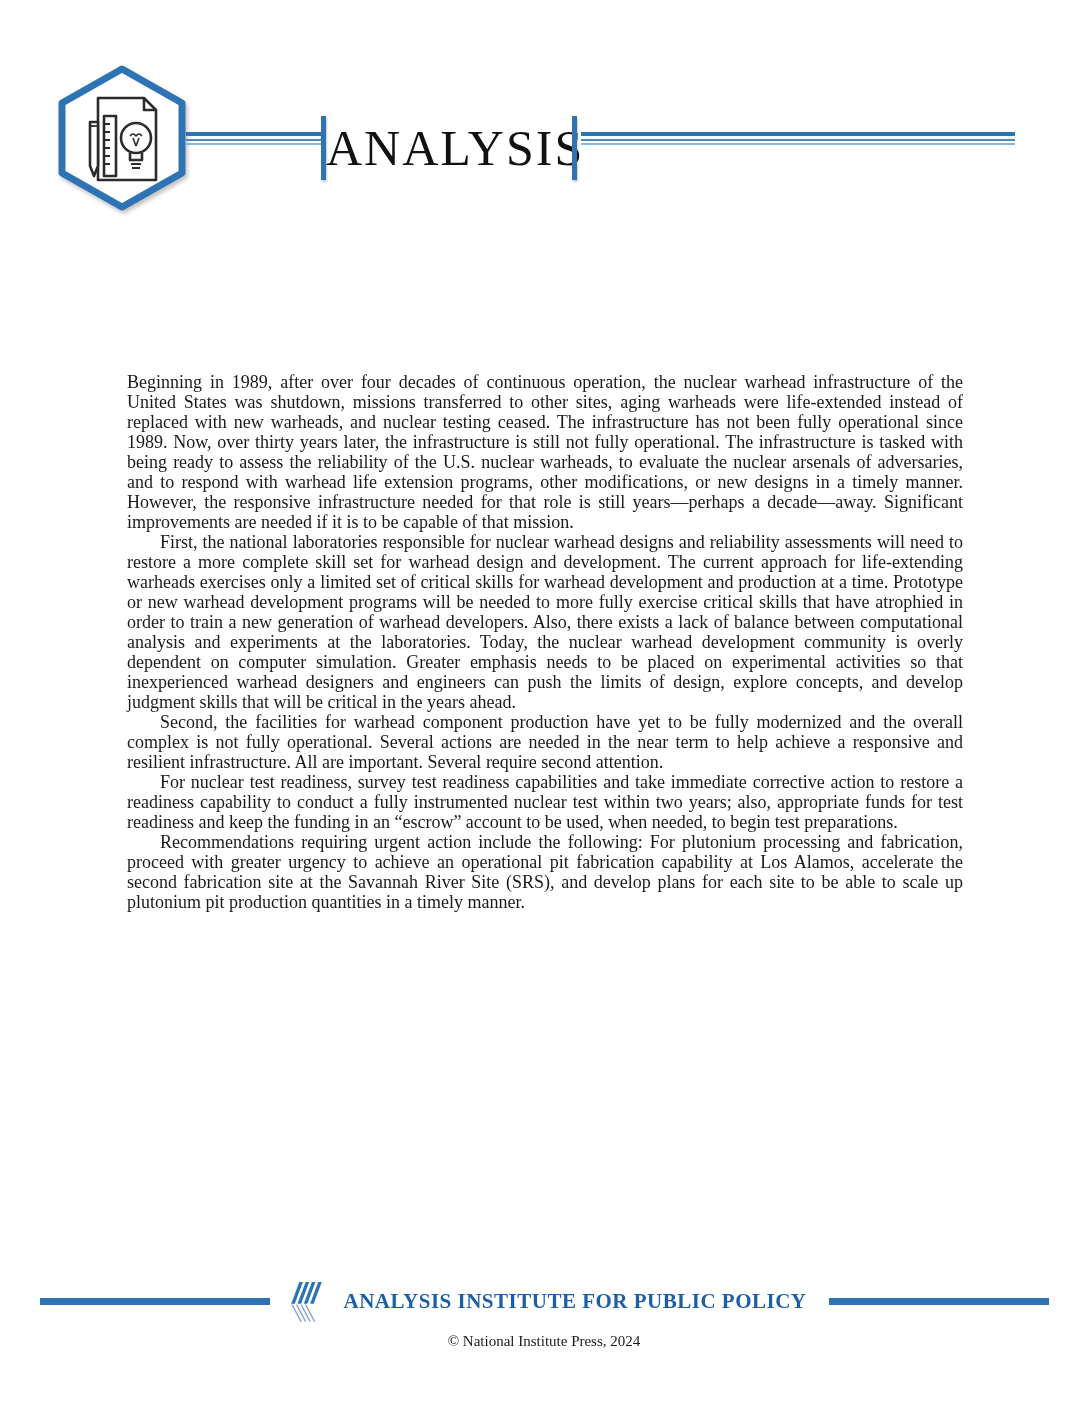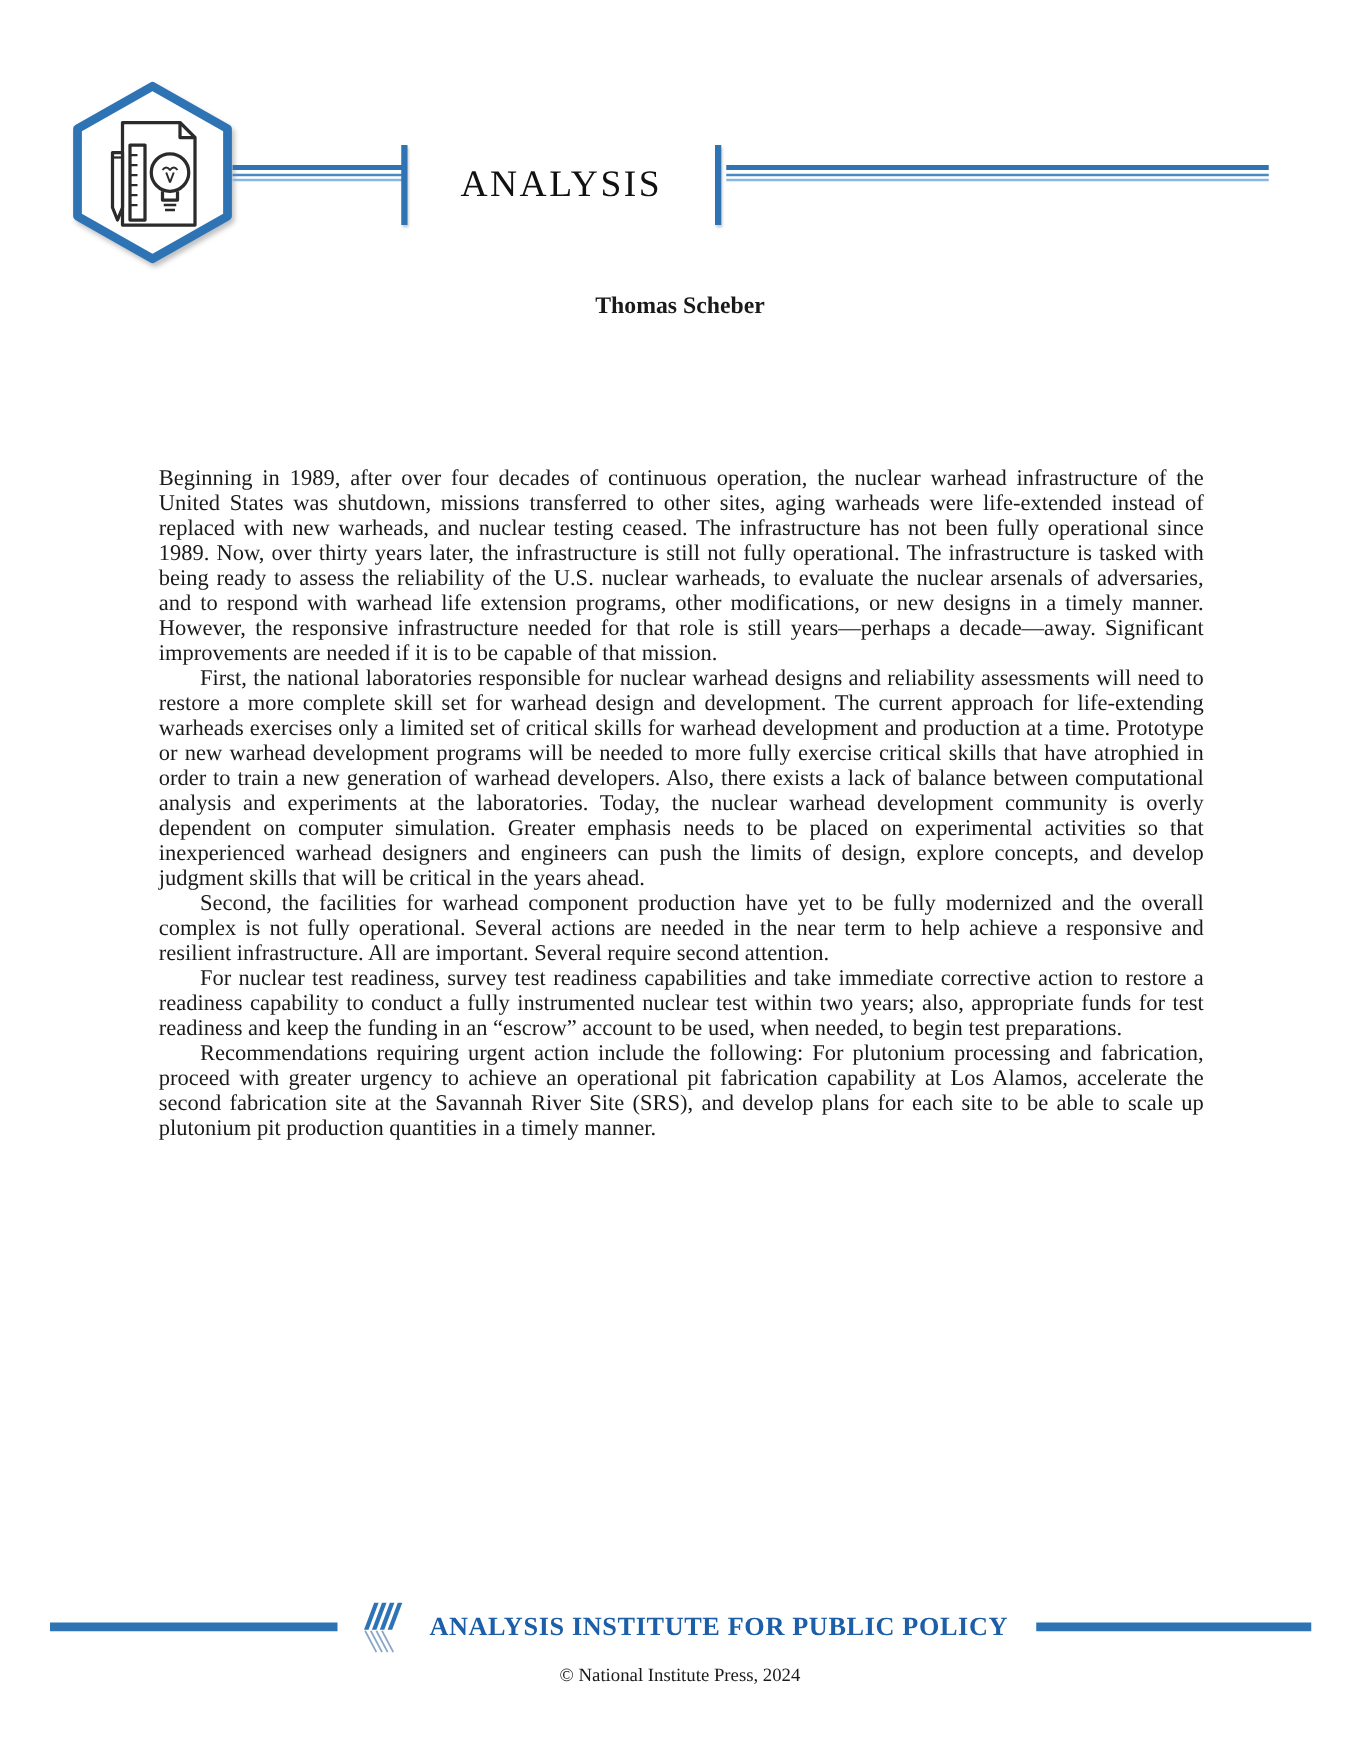--- a/index.html
+++ b/index.html
@@ -24,21 +24,21 @@
   .triple-rule .r3 { height: 2px; background: #8ab7e0; margin-top: 2px; }
   .rule-left  { left: 186px; top: 132px; width: 136px; }
   .rule-right { left: 581px; top: 132px; width: 434px; }
   .vbar { position: absolute; top: 116px; width: 5px; height: 64px; background: #2E74B5;
           box-shadow: 1px 2px 2px rgba(0,0,0,0.2); }
   .vbar-left  { left: 321px; }
   .vbar-right { left: 572px; }
   .masthead-title {
     position: absolute; left: 326px; top: 116px; width: 246px; height: 64px;
     line-height: 64px; text-align: center;
-    font-size: 30px; letter-spacing: 2px; color: #111;
+    font-size: 50px; letter-spacing: 2px; color: #111;
   }
 
   
   .doc-title {
     margin: 8px 0 0 0; text-align: center;
     font-variant: small-caps; font-weight: bold;
     font-size: 26px; letter-spacing: 0.5px;
   }
   .doc-author {
     margin: 22px 0 0 0; text-align: center;
@@ -107,21 +107,20 @@
     <div class="masthead-title">ANALYSIS</div>
     <div class="vbar vbar-right"></div>
     <div class="triple-rule rule-right">
       <div class="r1"></div>
         <div class="r2"></div>
         <div class="r3"></div>
     </div>
   </header>
 
   <main style="position:absolute; top:212px; left:0; width:100%;">
-    <div class="doc-author">Thomas Scheber</div>
   </main>
 
   <section class="body-text">
     <p>Beginning in 1989, after over four decades of continuous operation, the nuclear warhead infrastructure of the United States was shutdown, missions transferred to other sites, aging warheads were life-extended instead of replaced with new warheads, and nuclear testing ceased.  The infrastructure has not been fully operational since 1989.  Now, over thirty years later, the infrastructure is still not fully operational.  The infrastructure is tasked with being ready to assess the reliability of the U.S. nuclear warheads, to evaluate the nuclear arsenals of adversaries, and to respond with warhead life extension programs, other modifications, or new designs in a timely manner.  However, the responsive infrastructure needed for that role is still years—perhaps a decade—away.  Significant improvements are needed if it is to be capable of that mission.</p>
     <p>First, the national laboratories responsible for nuclear warhead designs and reliability assessments will need to restore a more complete skill set for warhead design and development.  The current approach for life-extending warheads exercises only a limited set of critical skills for warhead development and production at a time.  Prototype or new warhead development programs will be needed to more fully exercise critical skills that have atrophied in order to train a new generation of warhead developers. Also, there exists a lack of balance between computational analysis and experiments at the laboratories.  Today, the nuclear warhead development community is overly dependent on computer simulation.  Greater emphasis needs to be placed on experimental activities so that inexperienced warhead designers and engineers can push the limits of design, explore concepts, and develop judgment skills that will be critical in the years ahead.</p>
     <p>Second, the facilities for warhead component production have yet to be fully modernized and the overall complex is not fully operational.  Several actions are needed in the near term to help achieve a responsive and resilient infrastructure.  All are important.  Several require second attention.</p>
     <p>For nuclear test readiness, survey test readiness capabilities and take immediate corrective action to restore a readiness capability to conduct a fully instrumented nuclear test within two years; also, appropriate funds for test readiness and keep the funding in an “escrow” account to be used, when needed, to begin test preparations.</p>
     <p>Recommendations requiring urgent action include the following: For plutonium processing and fabrication, proceed with greater urgency to achieve an operational pit fabrication capability at Los Alamos, accelerate the second fabrication site at the Savannah River Site (SRS), and develop plans for each site to be able to scale up plutonium pit production quantities in a timely manner.</p>
   </section>
 

